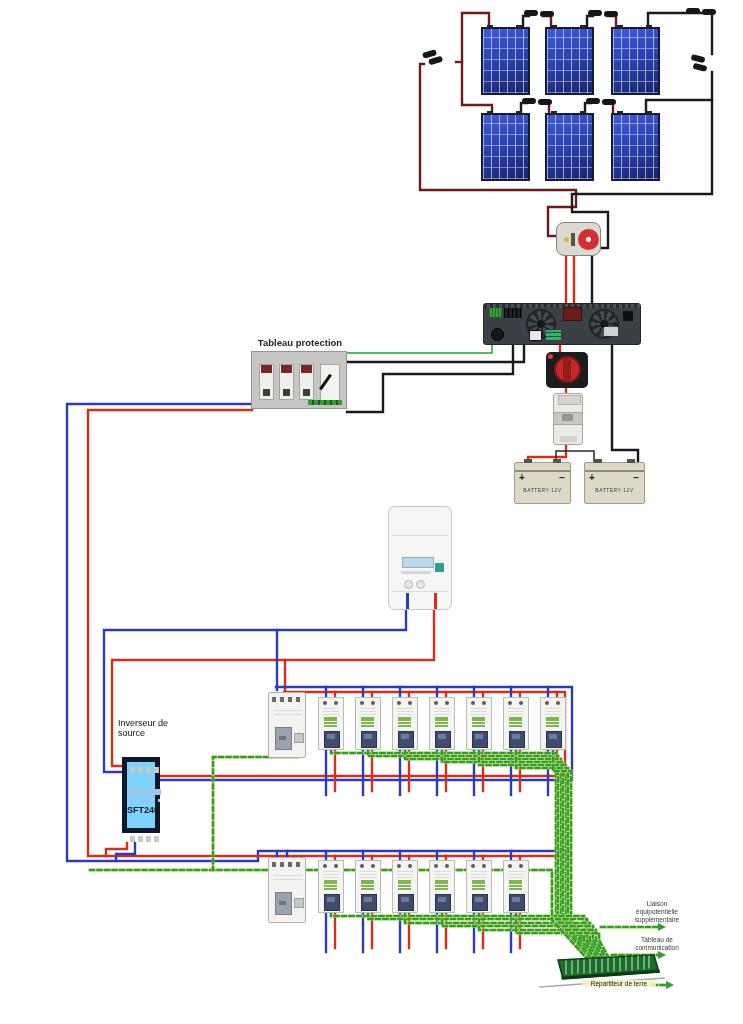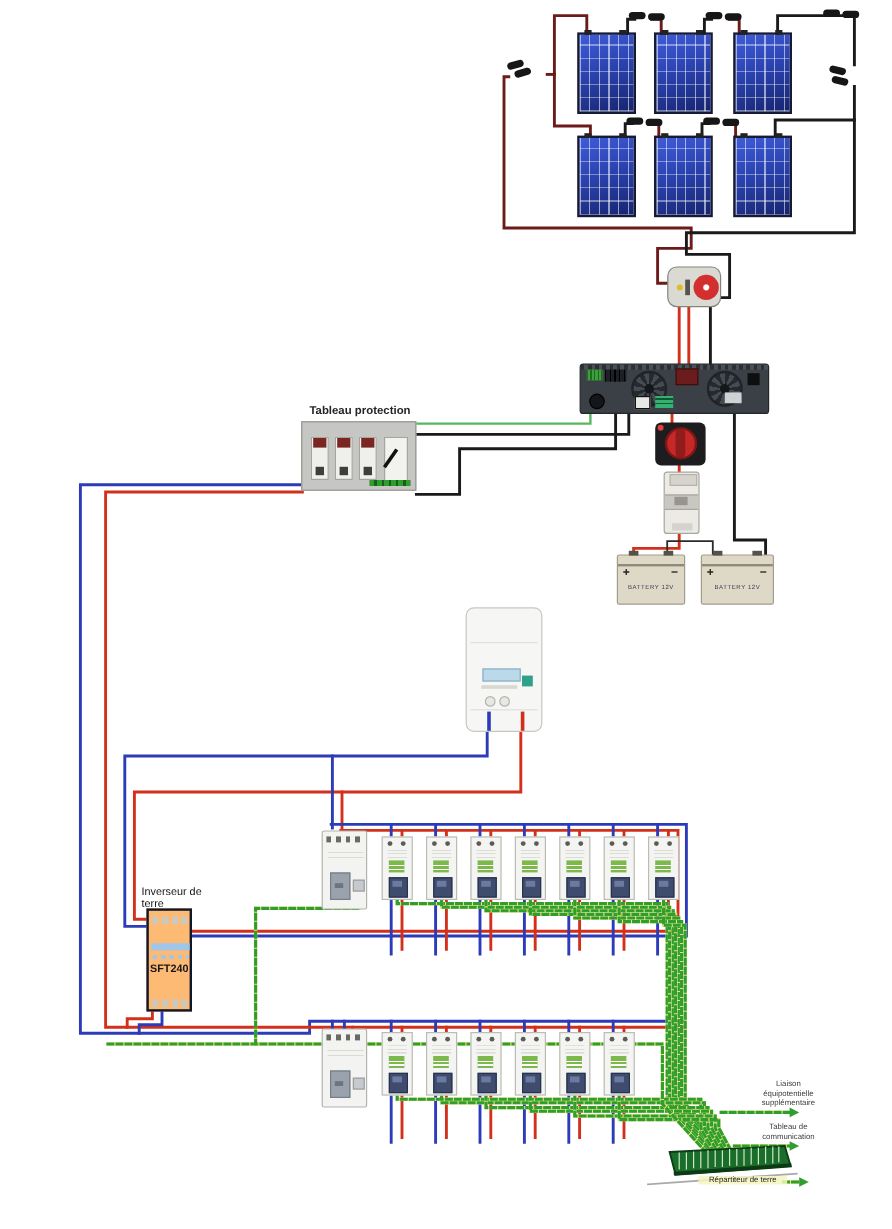--- a/index.html
+++ b/index.html
@@ -128,32 +128,32 @@
   .breaker .d1,.breaker .d2{position:absolute;top:3px;width:4px;height:4px;border-radius:50%;background:#5c5c56;}
   .breaker .d1{left:4px;} .breaker .d2{left:15px;}
   .breaker .vents{position:absolute;left:4px;top:10px;width:16px;height:7px;
      background:repeating-linear-gradient(0deg,#dcdcd6 0 1px,transparent 1px 3px);}
   .breaker .glabel{position:absolute;left:5px;top:19px;width:13px;height:10px;background:var(--breaker-label-green,#7cb84c);
      background-image:linear-gradient(0deg,transparent 2px,#fff 2px 3px,transparent 3px 5px,#fff 5px 6px,transparent 6px);}
   .breaker .tog{position:absolute;left:5px;top:33px;width:14px;height:15px;background:var(--breaker-toggle,#3f4c6e);border:1px solid #28334e;}
   .breaker .tog::after{content:"";position:absolute;left:2px;top:2px;width:8px;height:5px;background:#6a7aa0;}
 
   
-  .sft{left:122px;top:757px;width:38px;height:86px;background:#fdba74;border:2px solid #0f172a;}
+  .sft{left:122px;top:757px;width:38px;height:76px;background:#7dd3fc;border:5px solid #0f172a;}
   .sft .screws{position:absolute;left:3px;width:32px;height:6px;
      background:repeating-linear-gradient(90deg,#c9c9c2 0 5px,transparent 5px 8px);}
   .sft .st{top:5px;} .sft .sb{top:74px;}
   .sft .band{position:absolute;left:2px;top:27px;width:32px;height:6px;background:#9fc6e8;}
   .sft .dash{position:absolute;left:3px;top:37px;width:30px;height:3px;
      background:repeating-linear-gradient(90deg,#9fc6e8 0 4px,transparent 4px 7px);}
   .sft .model{position:absolute;left:0;top:43px;width:100%;text-align:center;font-size:9px;font-weight:bold;color:#161616;}
 
   
   .coffret-lbl{left:248px;top:337px;width:104px;text-align:center;font-size:9.5px;font-weight:600;color:#242424;}
-  .invsrc-lbl{left:118px;top:738px;width:76px;font-size:9px;line-height:10px;color:#111;}
+  .invsrc-lbl{left:118px;top:718px;width:76px;font-size:9px;line-height:10px;color:#111;}
   .liaison-lbl{left:614px;top:900px;width:86px;text-align:center;font-size:6.5px;line-height:8px;color:#3a3a3a;}
   .tableau-lbl{left:614px;top:936px;width:86px;text-align:center;font-size:6.5px;line-height:8px;color:#3a3a3a;}
   .repart-lbl{left:582px;top:980px;width:74px;text-align:center;font-size:6.5px;color:#222;background:rgba(244,244,190,.85);}
 </style>
 </head>
 <body>
 
 <div id="canvas">
 
   <svg id="wires" width="743" height="1024" viewBox="0 0 743 1024">
@@ -468,21 +468,21 @@
       <span class="d1"></span>
         <span class="d2"></span>
         <span class="vents"></span>
       <span class="glabel"></span>
       <span class="tog"></span>
     </div>
     </div>
 
   <div class="lbl invsrc-lbl">
     <div>Inverseur de</div>
-    <div>terre</div>
+    <div>source</div>
   </div>
   <div class="dev sft">
     <span class="screws st"></span>
     <span class="band"></span>
     <span class="dash"></span>
     <span class="model">SFT240</span>
     <span class="screws sb"></span>
   </div>
 
   <div class="dev rcd rcd2">

